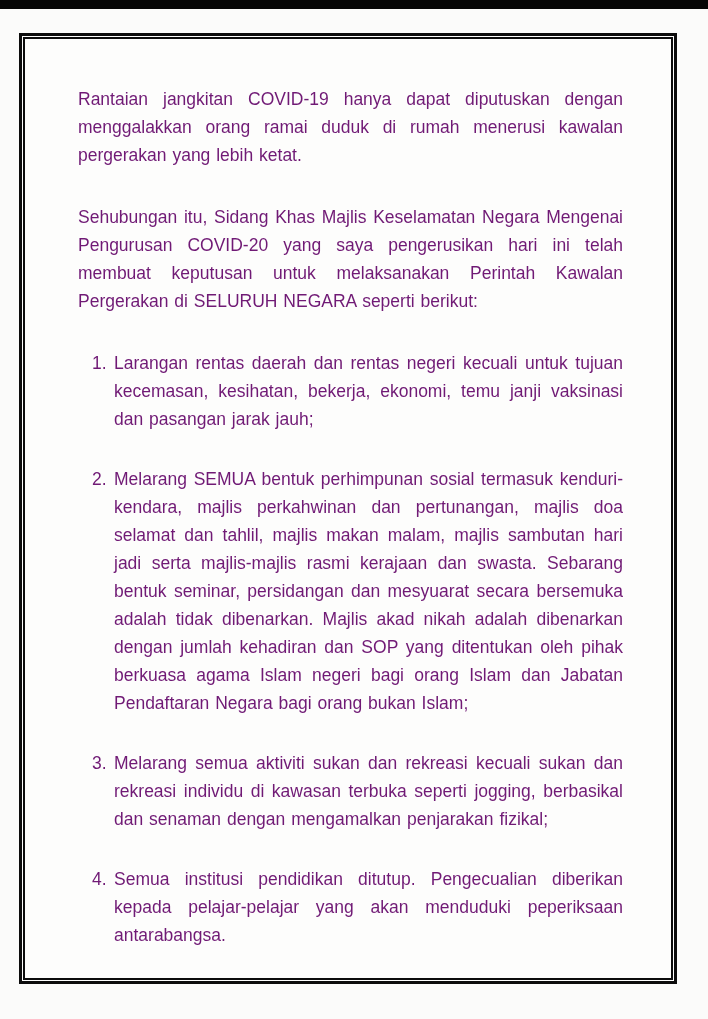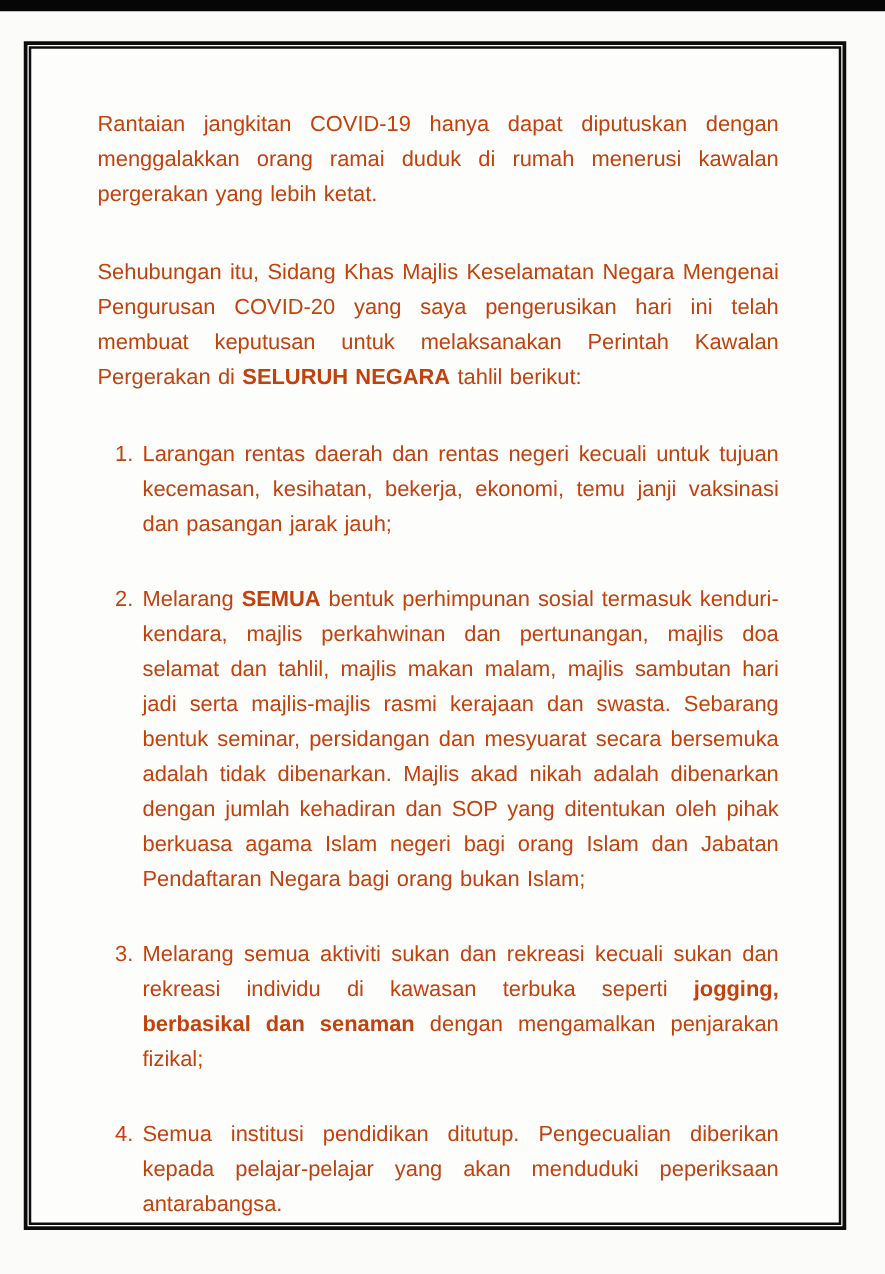--- a/index.html
+++ b/index.html
@@ -28,21 +28,21 @@
   .frame-inner {
     position: absolute;
     inset: 1px;
     border: 2px solid #0c0c0c;
   }
   .content {
     position: absolute;
     inset: 0;
     box-sizing: border-box;
     padding: 46px 48px 0 53px;
-    color: #c2410c;
+    color: #701a75;
     font-size: 17.5px;
     line-height: 28px;
     text-align: justify;
     word-spacing: 1px;
   }
   .content p { margin: 0 0 34px 0; }
   ol.directives {
     margin: 4px 0 0 0;
     padding: 0 0 0 36px;
     list-style: none;
@@ -51,34 +51,34 @@
     position: relative;
     margin: 0 0 32px 0;
     text-align: justify;
   }
   ol.directives li .num {
     position: absolute;
     left: -22px;
     top: 0;
     text-align: left;
   }
-  .seg-bold { font-weight: 700; }
+  .seg-bold { font-weight: 400; }
 </style>
 </head>
 <body>
 
 <div class="top-bar"></div>
 
 <div class="frame">
   <div class="frame-inner">
     <div class="content">
 
       <p><span>Rantaian jangkitan COVID-19 hanya dapat diputuskan dengan menggalakkan orang ramai duduk di rumah menerusi kawalan pergerakan yang lebih ketat.</span></p>
 
-      <p><span>Sehubungan itu, Sidang Khas Majlis Keselamatan Negara Mengenai Pengurusan COVID-20 yang saya pengerusikan hari ini telah membuat keputusan untuk melaksanakan Perintah Kawalan Pergerakan di </span><span class="seg-bold">SELURUH NEGARA</span><span> tahlil berikut:</span></p>
+      <p><span>Sehubungan itu, Sidang Khas Majlis Keselamatan Negara Mengenai Pengurusan COVID-20 yang saya pengerusikan hari ini telah membuat keputusan untuk melaksanakan Perintah Kawalan Pergerakan di </span><span class="seg-bold">SELURUH NEGARA</span><span> seperti berikut:</span></p>
 
       <ol class="directives">
         <li>
           <span class="num">1.</span>
           <span><span>Larangan rentas daerah dan rentas negeri kecuali untuk tujuan kecemasan, kesihatan, bekerja, ekonomi, temu janji vaksinasi dan pasangan jarak jauh;</span></span>
         </li>
         <li>
           <span class="num">2.</span>
           <span><span>Melarang </span><span class="seg-bold">SEMUA</span><span> bentuk perhimpunan sosial termasuk kenduri-kendara, majlis perkahwinan dan pertunangan, majlis doa selamat dan tahlil, majlis makan malam, majlis sambutan hari jadi serta majlis-majlis rasmi kerajaan dan swasta. Sebarang bentuk seminar, persidangan dan mesyuarat secara bersemuka adalah tidak dibenarkan. Majlis akad nikah adalah dibenarkan dengan jumlah kehadiran dan SOP yang ditentukan oleh pihak berkuasa agama Islam negeri bagi orang Islam dan Jabatan Pendaftaran Negara bagi orang bukan Islam;</span></span>
         </li>

